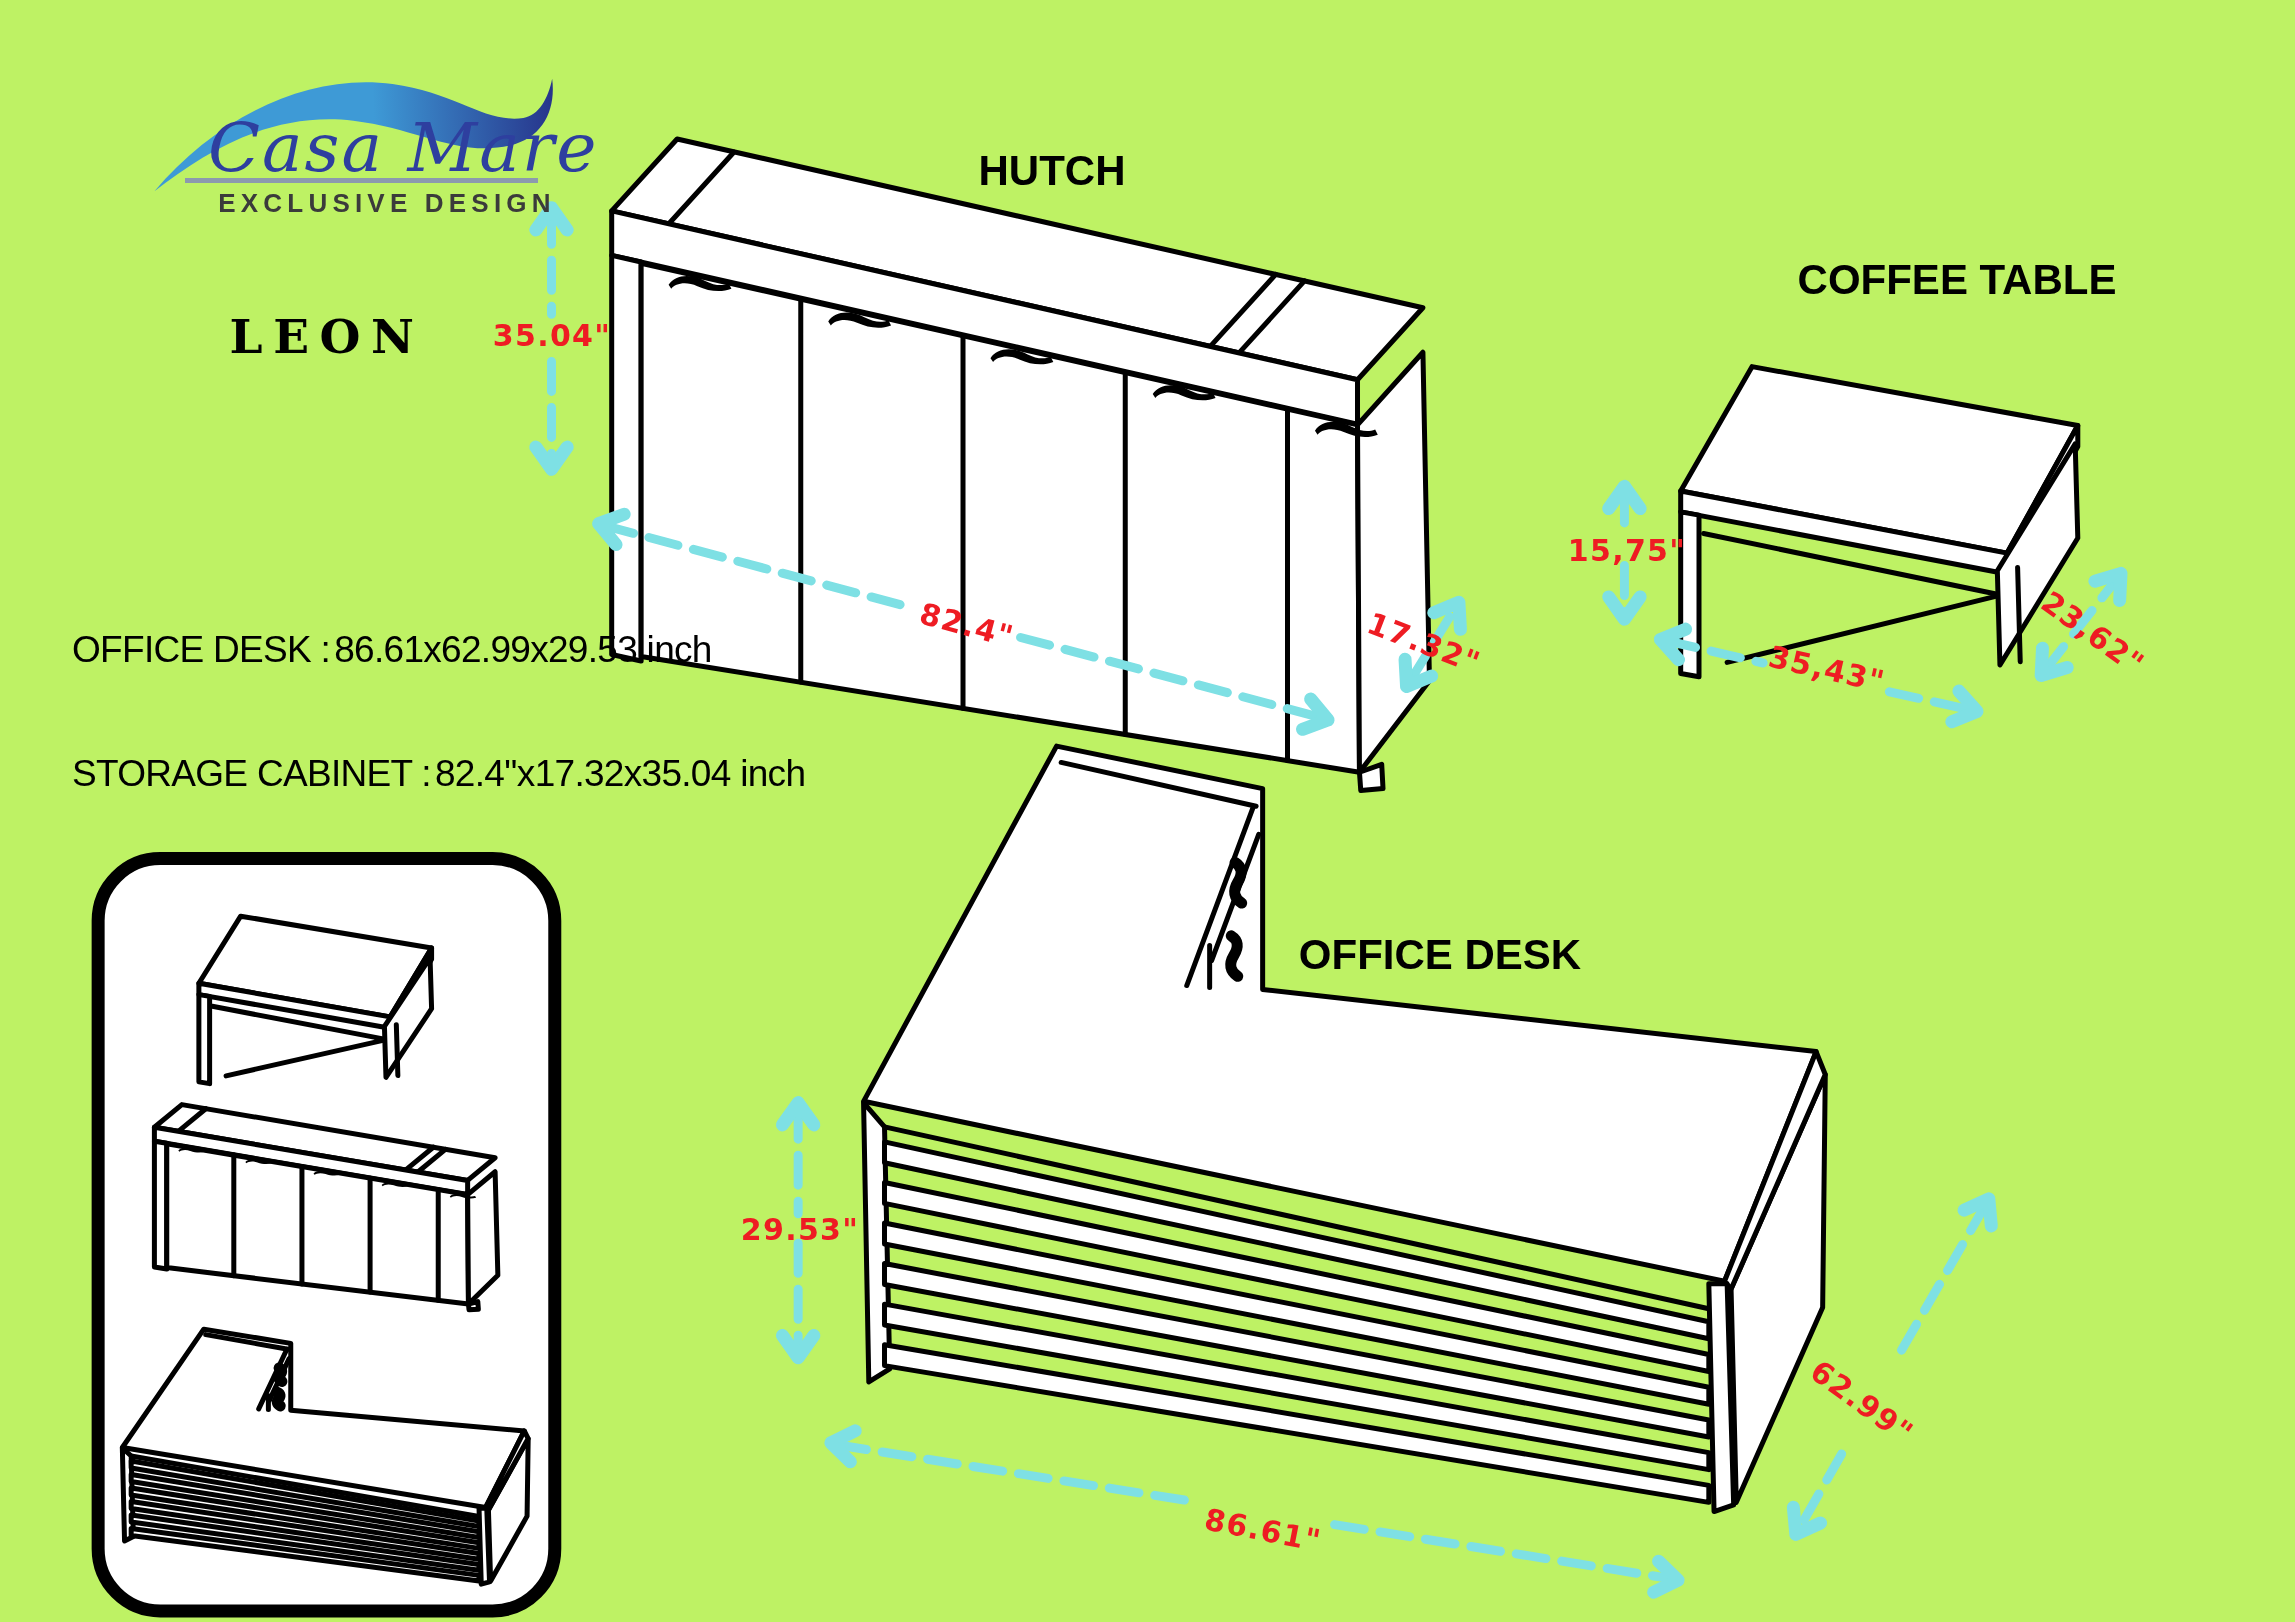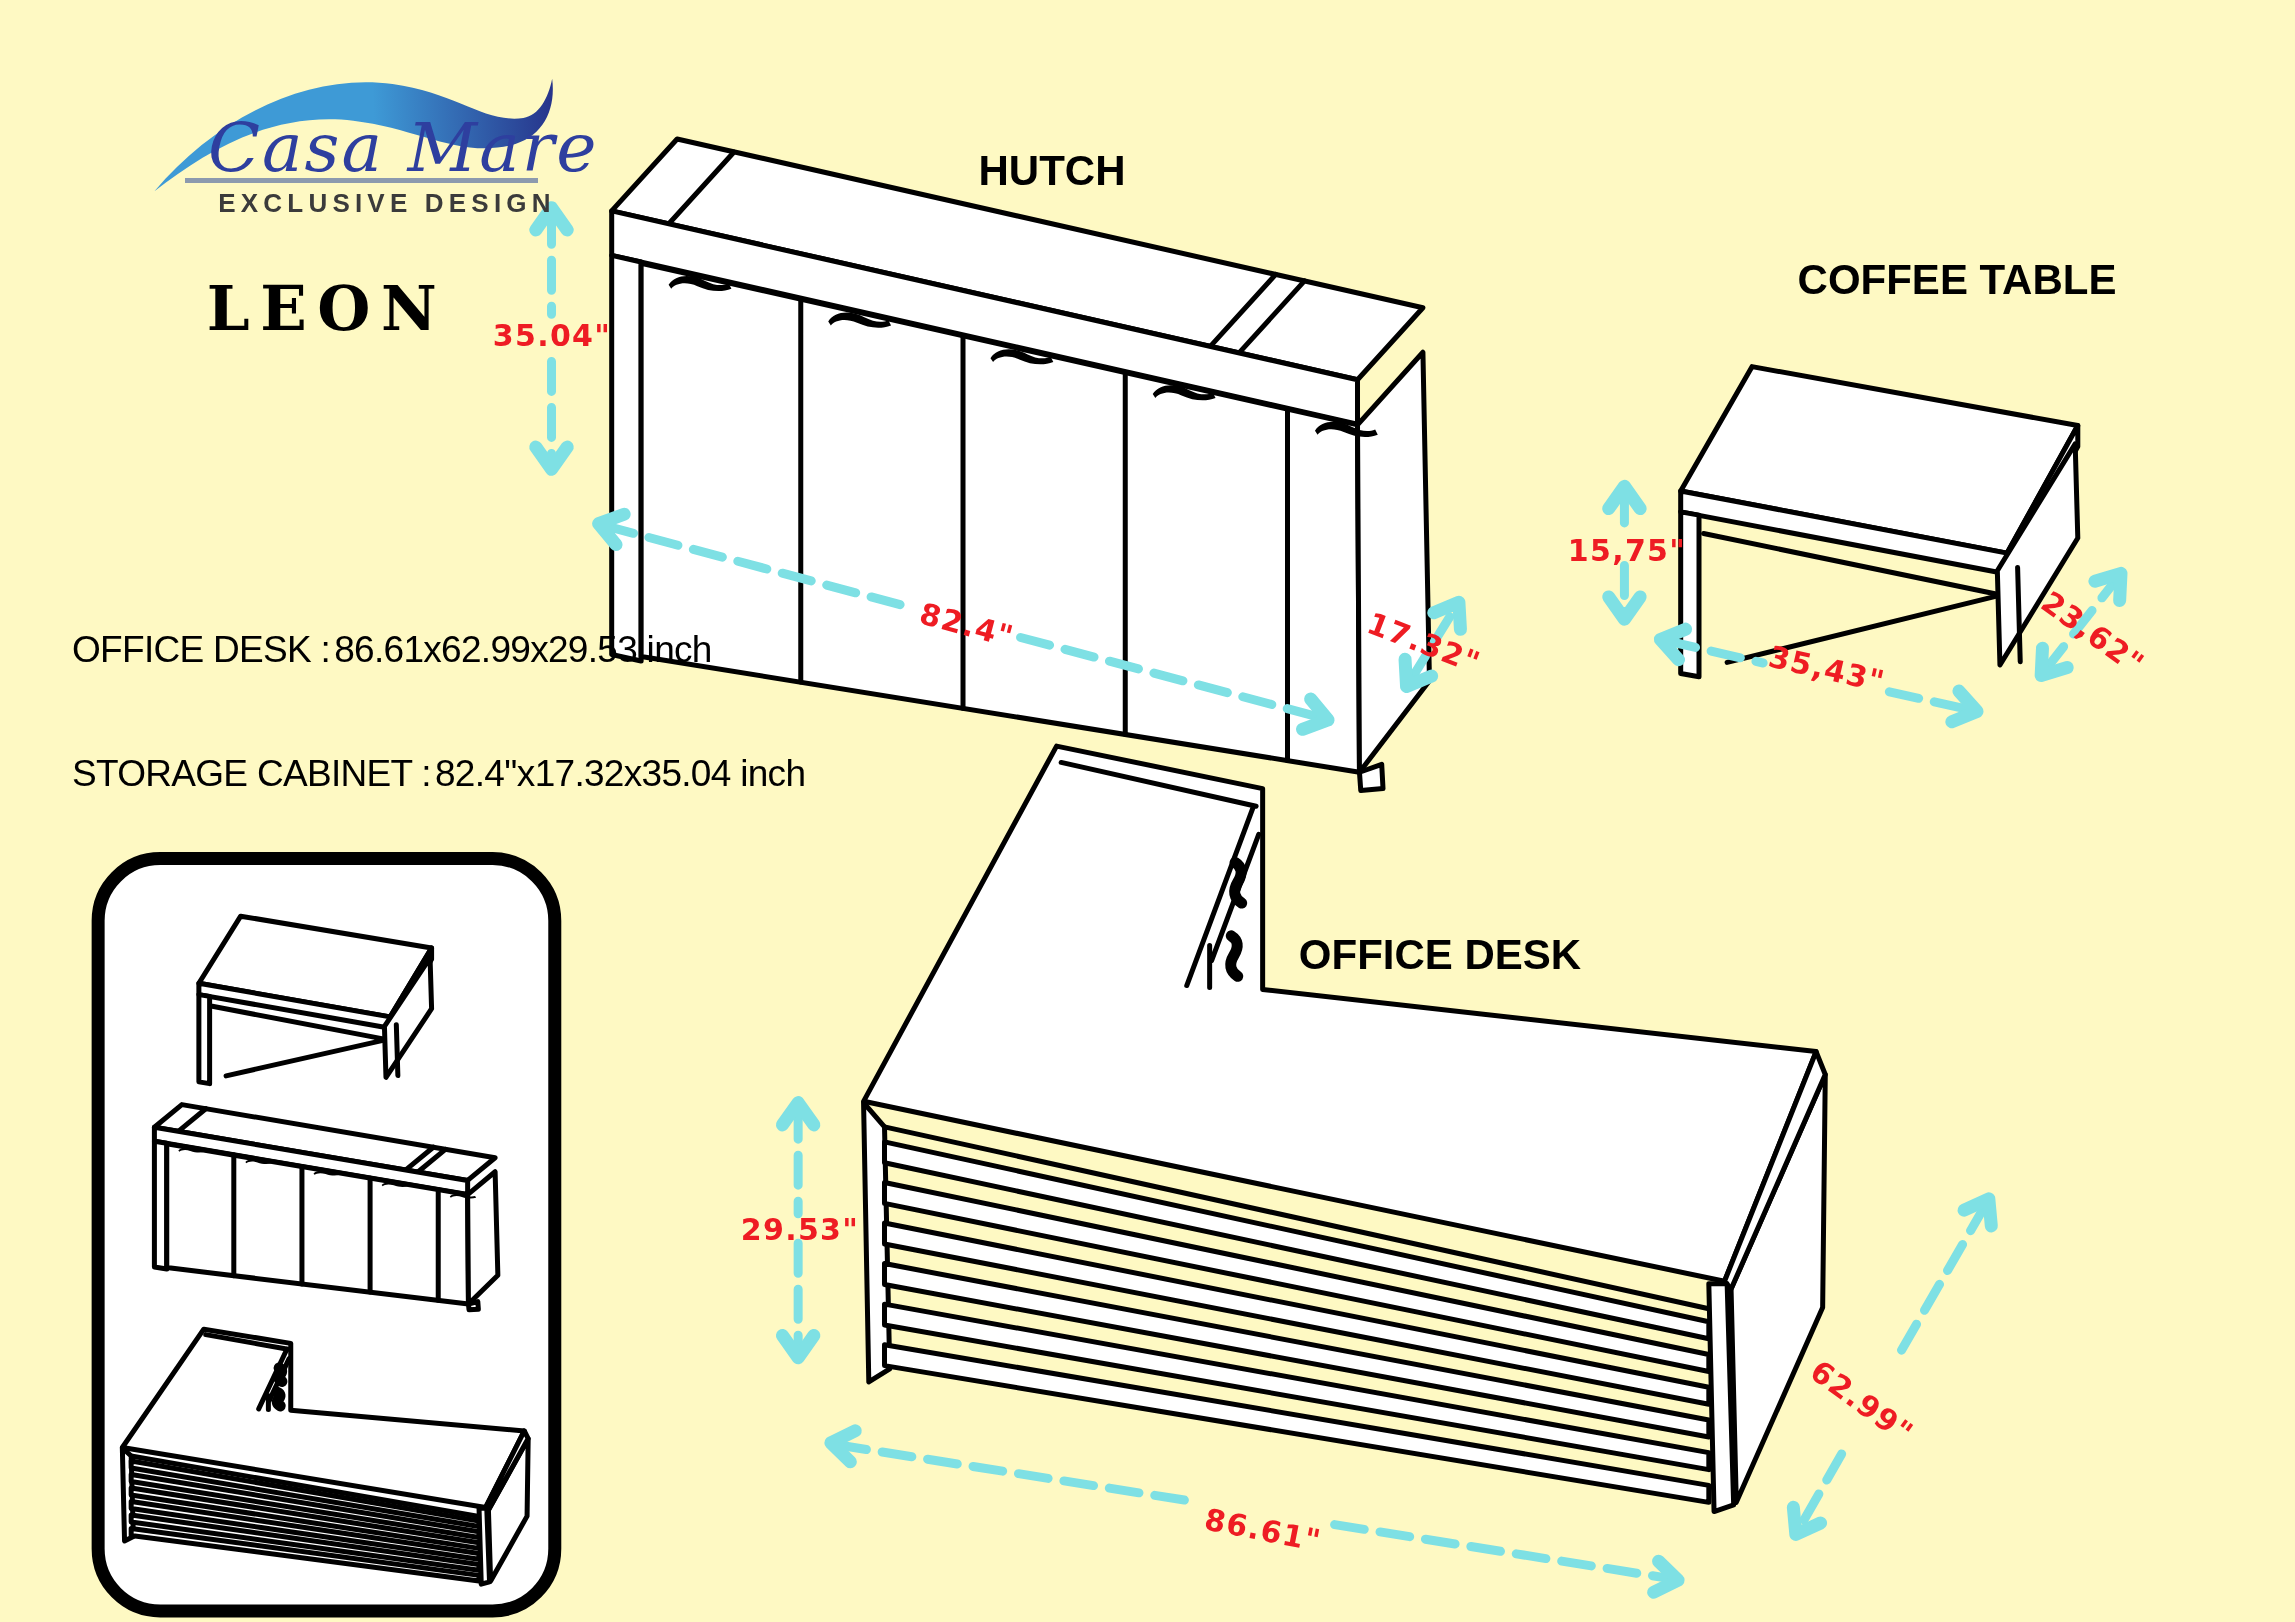--- a/index.html
+++ b/index.html
@@ -6,21 +6,21 @@
     --dimension-arrow:#7EE0E4;
     --dimension-text:#EE1C23;
     --line-art:#000000;
     --logo-blue:#2E3F9F;
     --wave-light:#3E9AD6;
     --wave-dark:#27348B;
     --tagline-gray:#3B3B3B;
     --rule-gray:#8C9AAE;
   }
   html,body{margin:0;padding:0;background:#fff;}
-  .canvas{position:relative;width:2295px;height:1623px;background:#fef9c3;overflow:hidden;
+  .canvas{position:relative;width:2295px;height:1623px;background:#bef264;overflow:hidden;
           font-family:"Liberation Sans",sans-serif;}
   .abs{position:absolute;}
   .centered{transform:translate(-50%,-50%);}
   svg.lineart{position:absolute;left:0;top:0;}
   svg.lineart path, svg.lineart line, svg.lineart rect{vector-effect:non-scaling-stroke;}
   .stroke{stroke:var(--line-art);stroke-width:5;fill:none;stroke-linejoin:round;stroke-linecap:round;}
   .face{stroke:var(--line-art);stroke-width:5;fill:#ffffff;stroke-linejoin:round;}
   .blackfill{fill:var(--line-art);stroke:none;}
   .hinge{stroke:var(--line-art);stroke-width:11;fill:none;stroke-linecap:round;}
   .thumbbox{stroke:var(--line-art);stroke-width:13;fill:#ffffff;}
@@ -30,22 +30,22 @@
              font-size:30px;letter-spacing:1.3px;white-space:nowrap;}
   .section-title{color:#000;font-weight:700;font-size:42px;letter-spacing:0px;white-space:nowrap;
                  font-family:"Liberation Sans",sans-serif;}
   .spec-line{position:absolute;left:56px;font-size:37px;color:#000;white-space:nowrap;}
   .spec-label{font-weight:400;letter-spacing:-0.7px;margin-left:16px;}
   .spec-value{font-weight:400;margin-left:4px;letter-spacing:-0.7px;}
   .brand-script{color:var(--logo-blue);font-family:"DejaVu Serif",serif;font-style:italic;
                 font-size:68px;letter-spacing:2px;white-space:nowrap;}
   .brand-rule{background:var(--rule-gray);}
   .brand-tagline{color:var(--tagline-gray);font-weight:700;font-size:26px;letter-spacing:5.2px;white-space:nowrap;text-align:center;}
-  .collection{color:#000;font-family:"DejaVu Serif",serif;font-weight:700;font-size:61px;
-              letter-spacing:10.5px;white-space:nowrap;}
+  .collection{color:#000;font-family:"DejaVu Serif",serif;font-weight:700;font-size:47px;
+              letter-spacing:10.5px;white-space:nowrap;margin-top:28px;}
 </style>
 </head>
 <body>
 
 <div class="canvas">
 
   <svg class="lineart" width="2295" height="1623" viewBox="0 0 3508 2480">
     <defs>
       <linearGradient id="waveGrad" x1="236" y1="200" x2="846" y2="170" gradientUnits="userSpaceOnUse">
         <stop offset="0" style="stop-color:var(--wave-light)"></stop>

